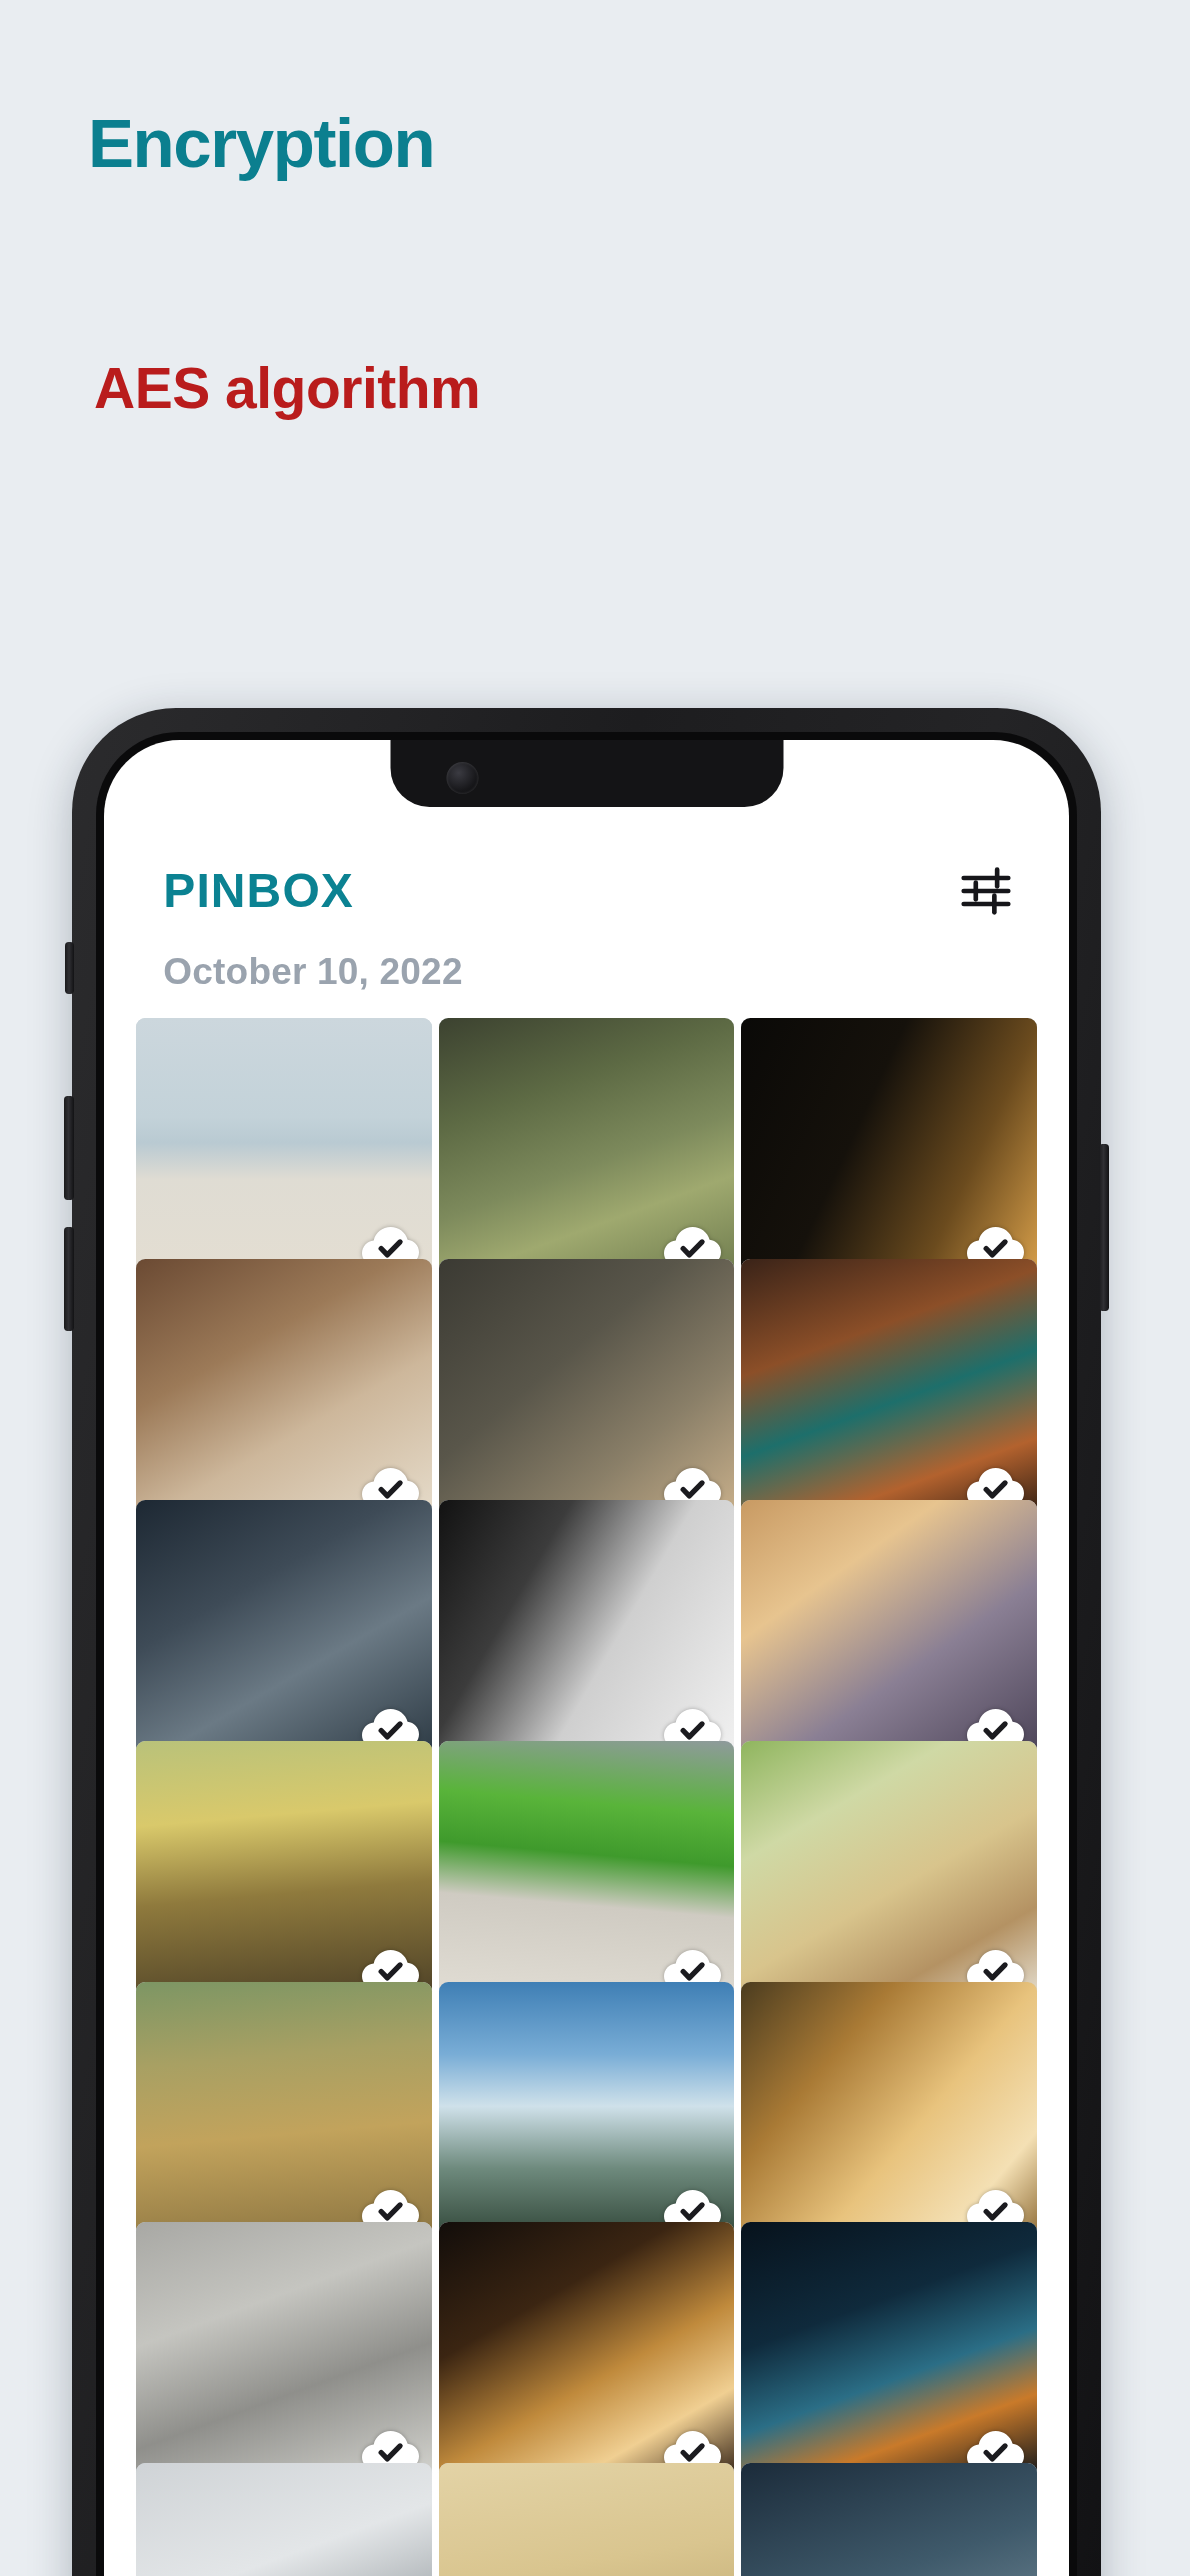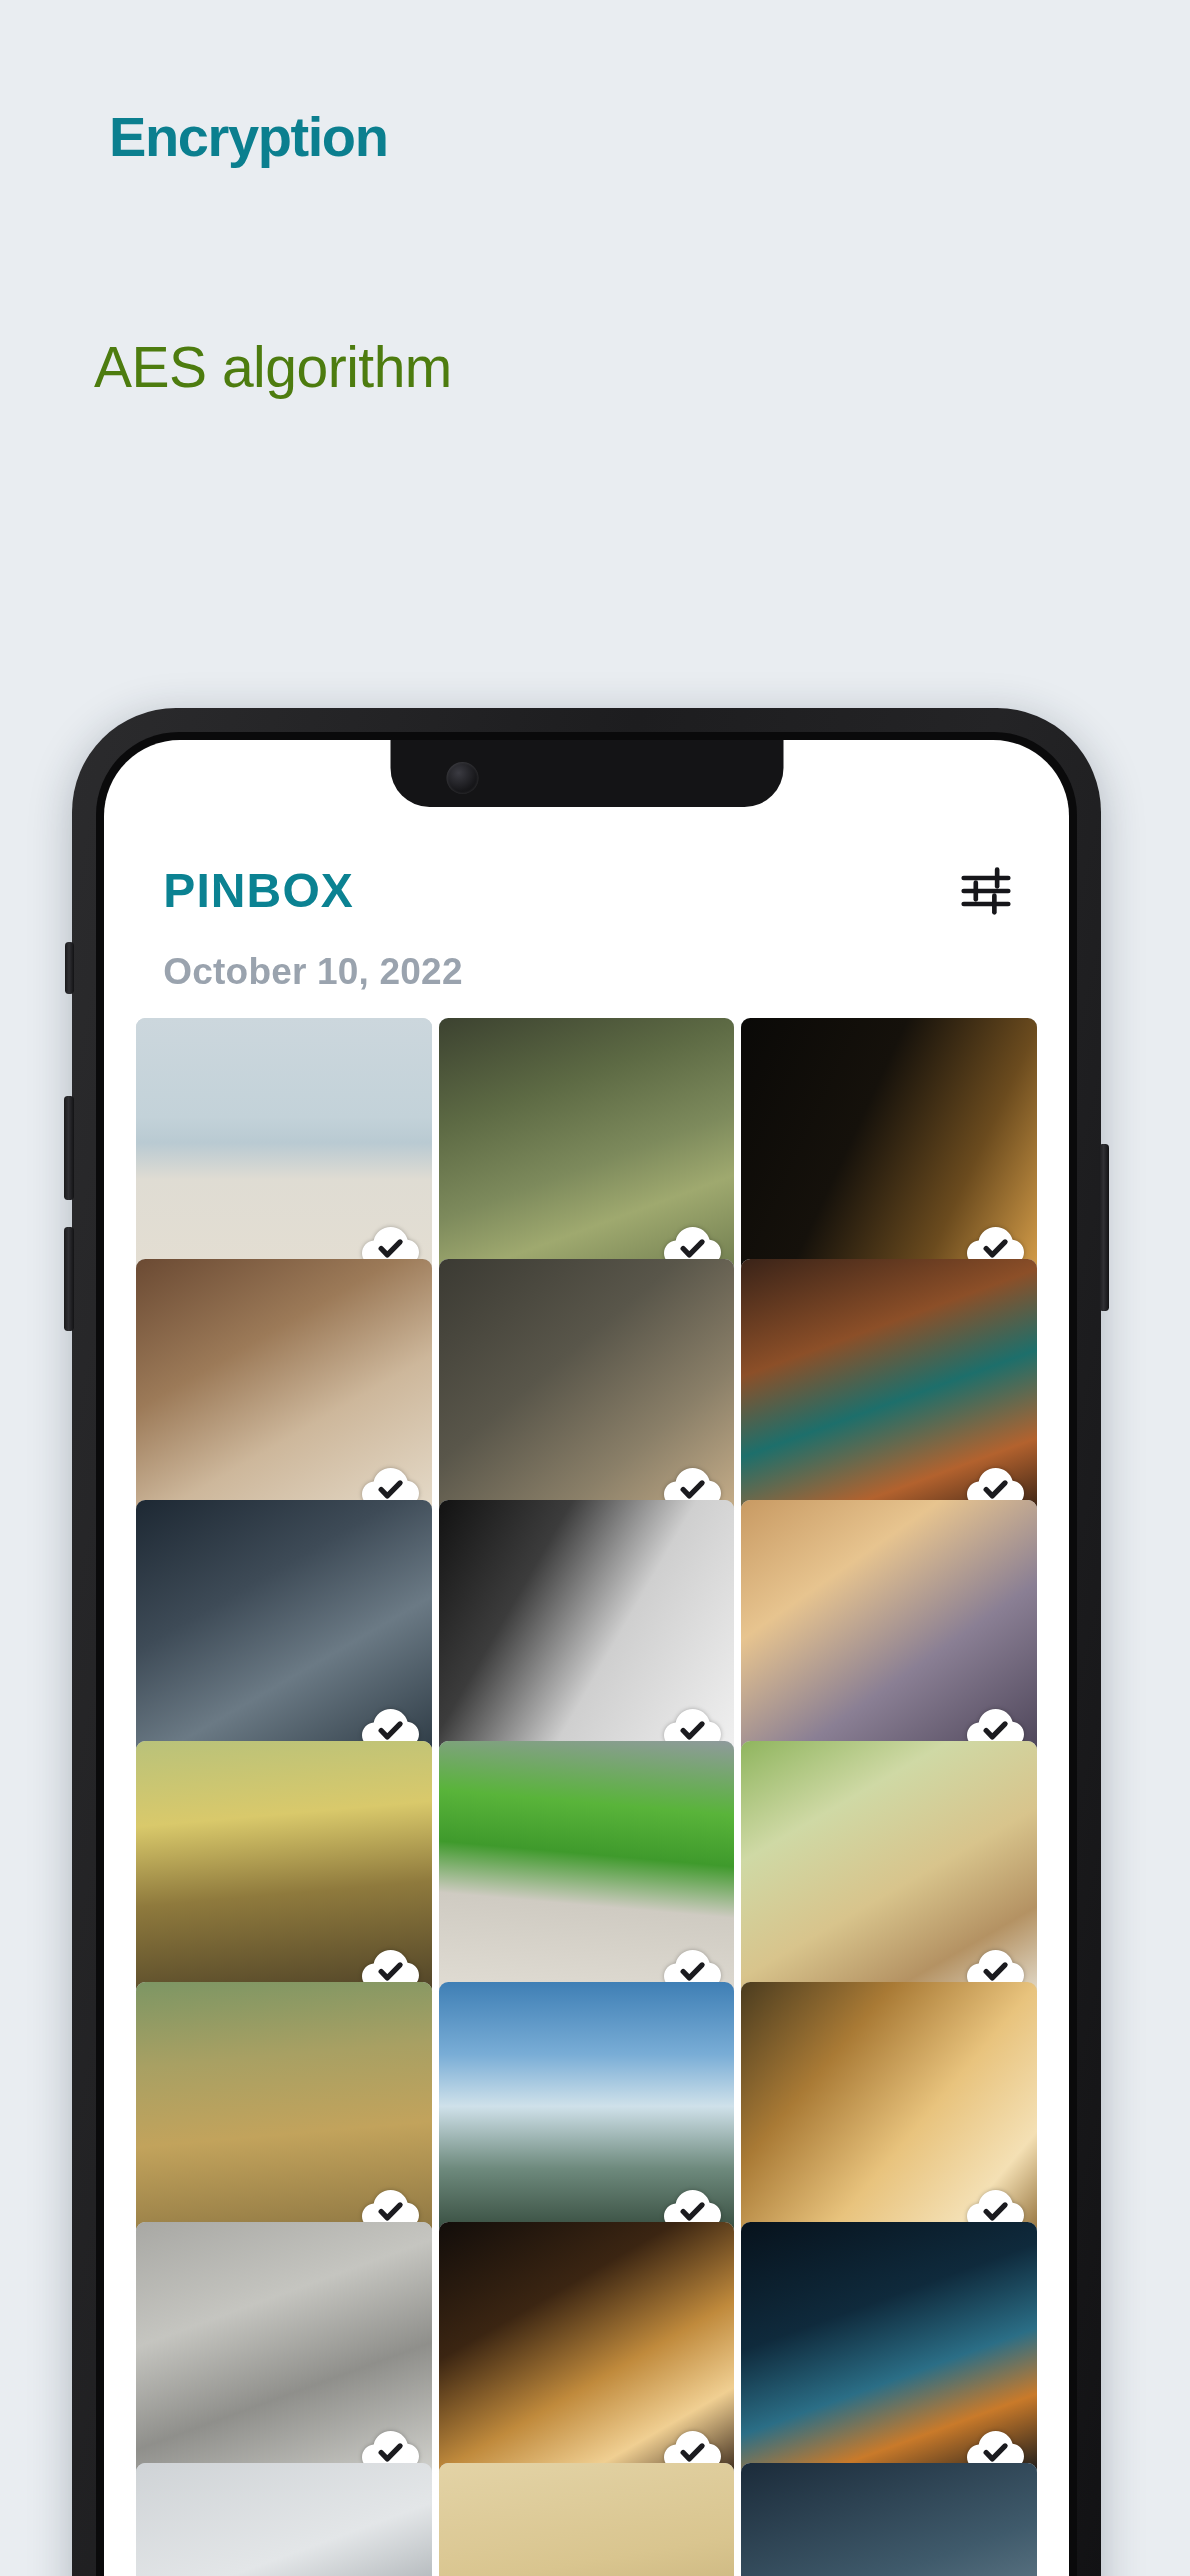--- a/index.html
+++ b/index.html
@@ -16,35 +16,35 @@
     position: relative;
     width: 1191px;
     height: 2576px;
     background: #e9edf1;
     overflow: hidden;
   }
 
   
   .headline {
     position: absolute;
-    left: 109px;
+    left: 88px;
     top: 109px;
-    font-size: 56px;
+    font-size: 69px;
     font-weight: bold;
     letter-spacing: -1.4px;
     color: #0b7f8f;
     line-height: 1;
   }
   .subhead {
     position: absolute;
     left: 94px;
-    top: 336px;
+    top: 357px;
     font-size: 57px;
-    font-weight: 400;
-    color: #4d7c0f;
+    font-weight: 700;
+    color: #b91c1c;
     line-height: 1.1;
     letter-spacing: -0.5px;
   }
 
   
   .phone {
     position: absolute;
     left: 72px;
     top: 708px;
     width: 1029px;

